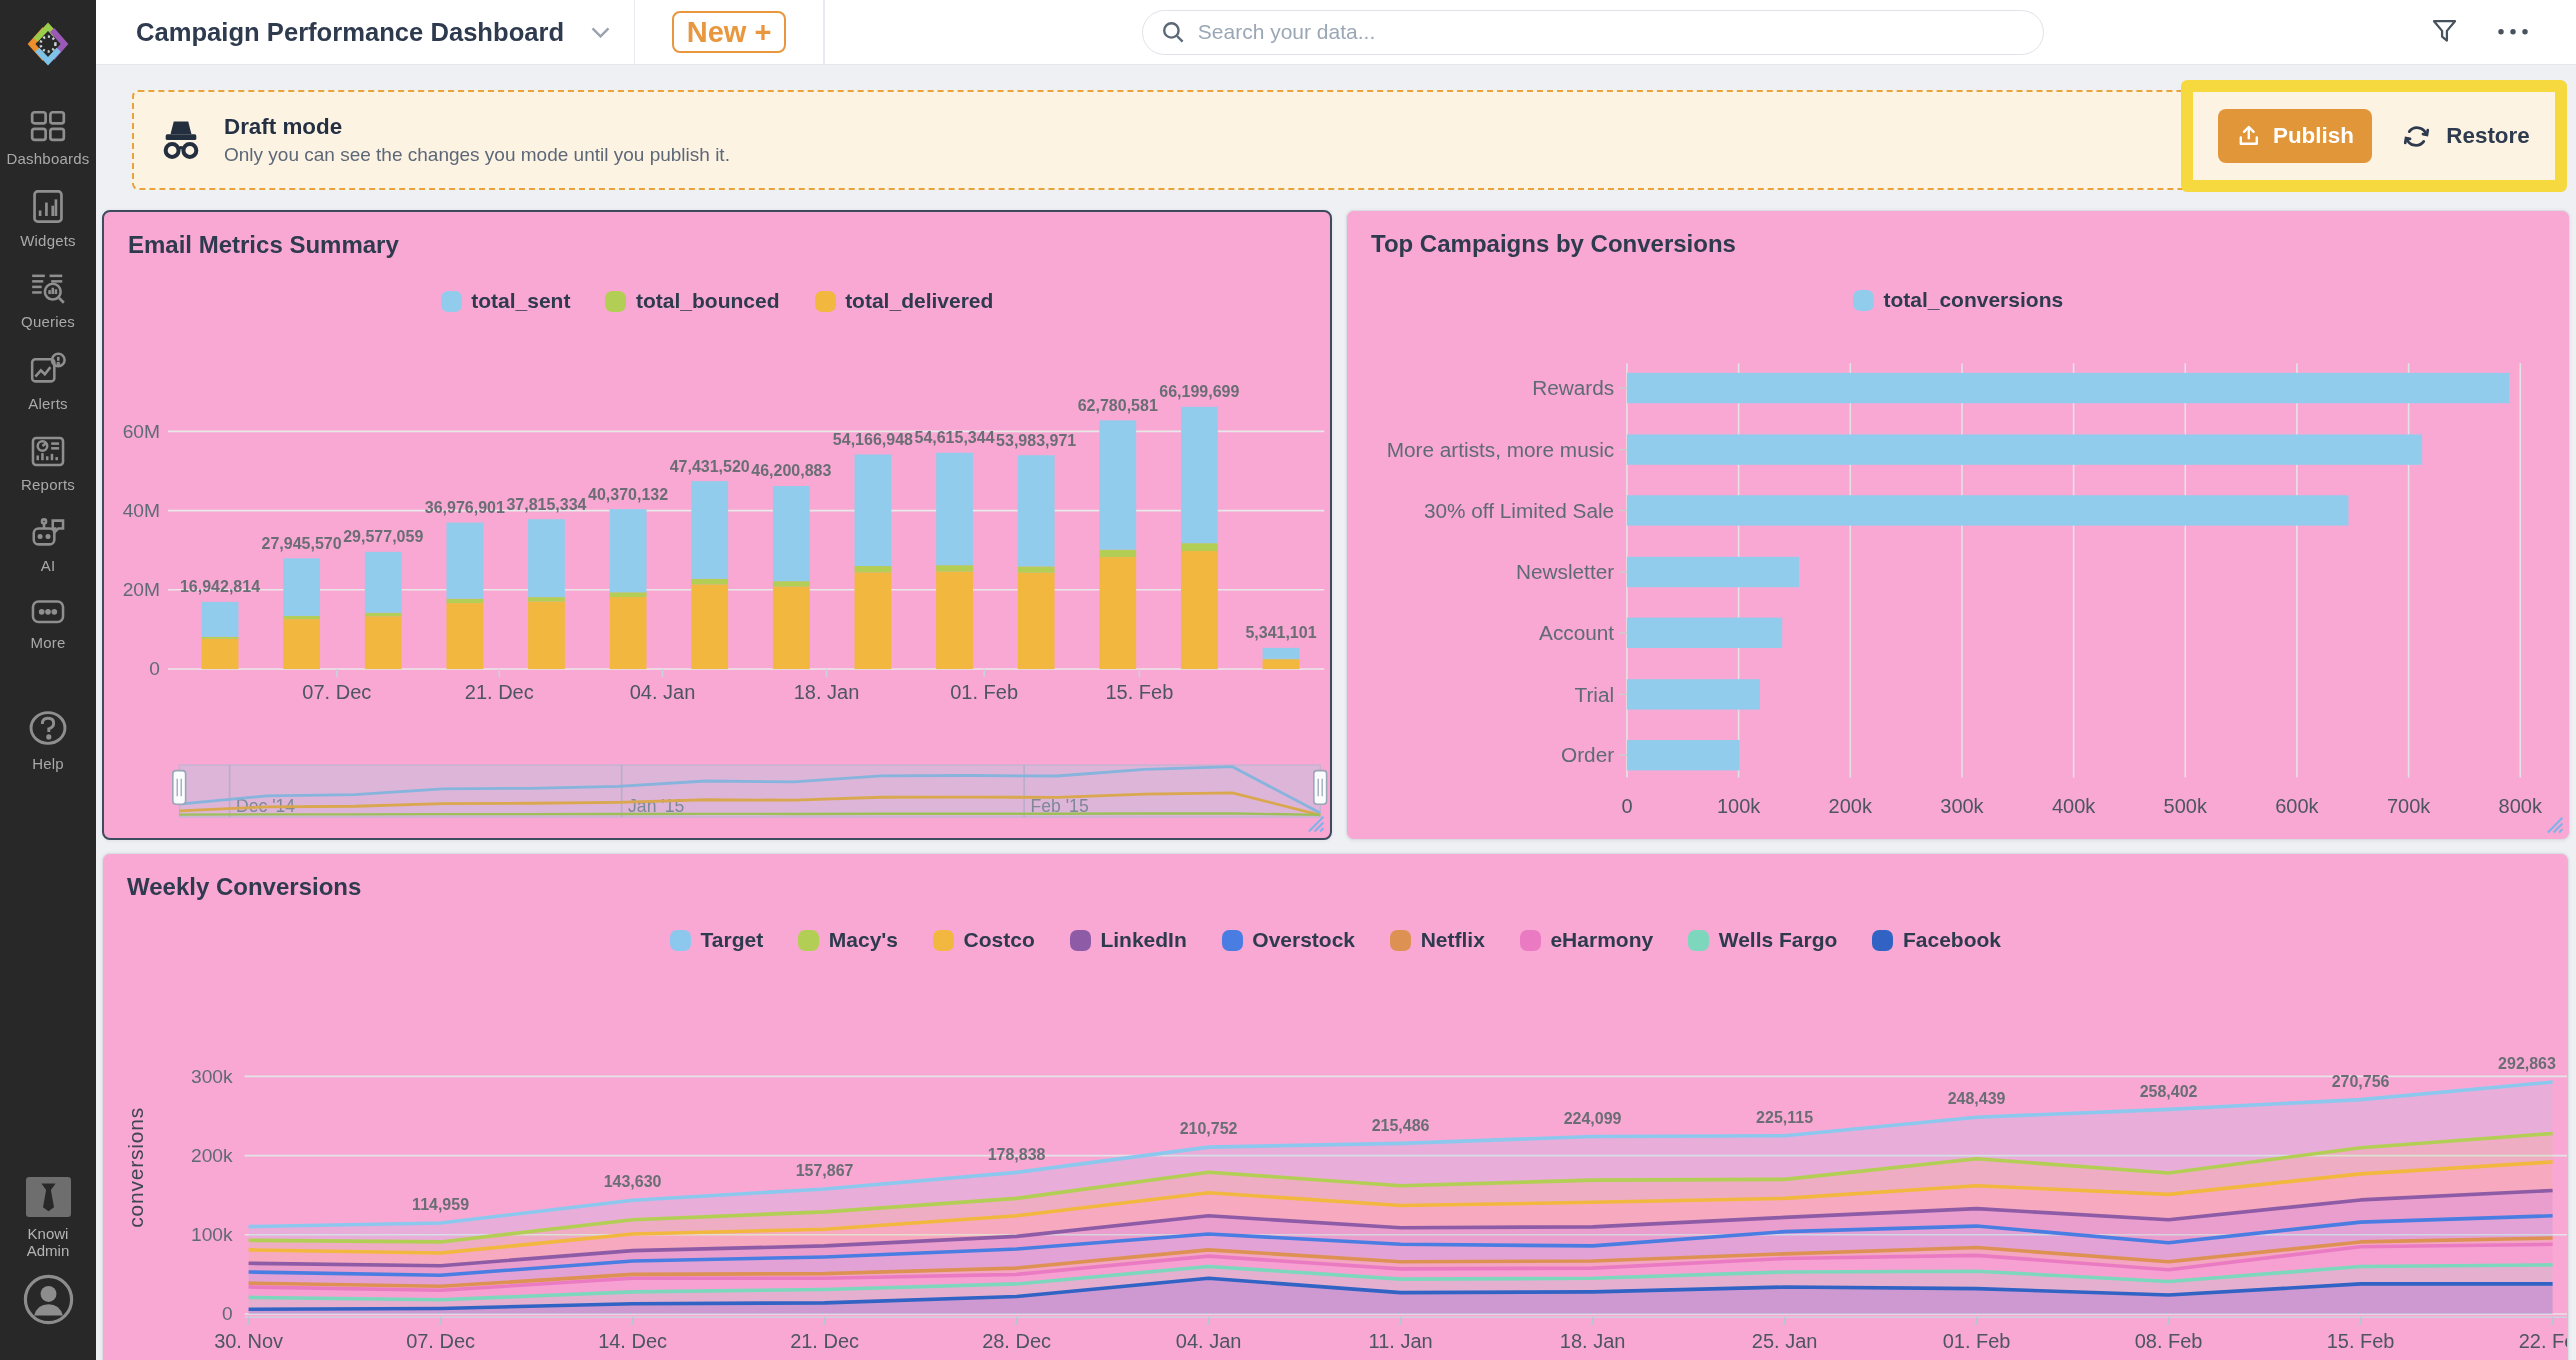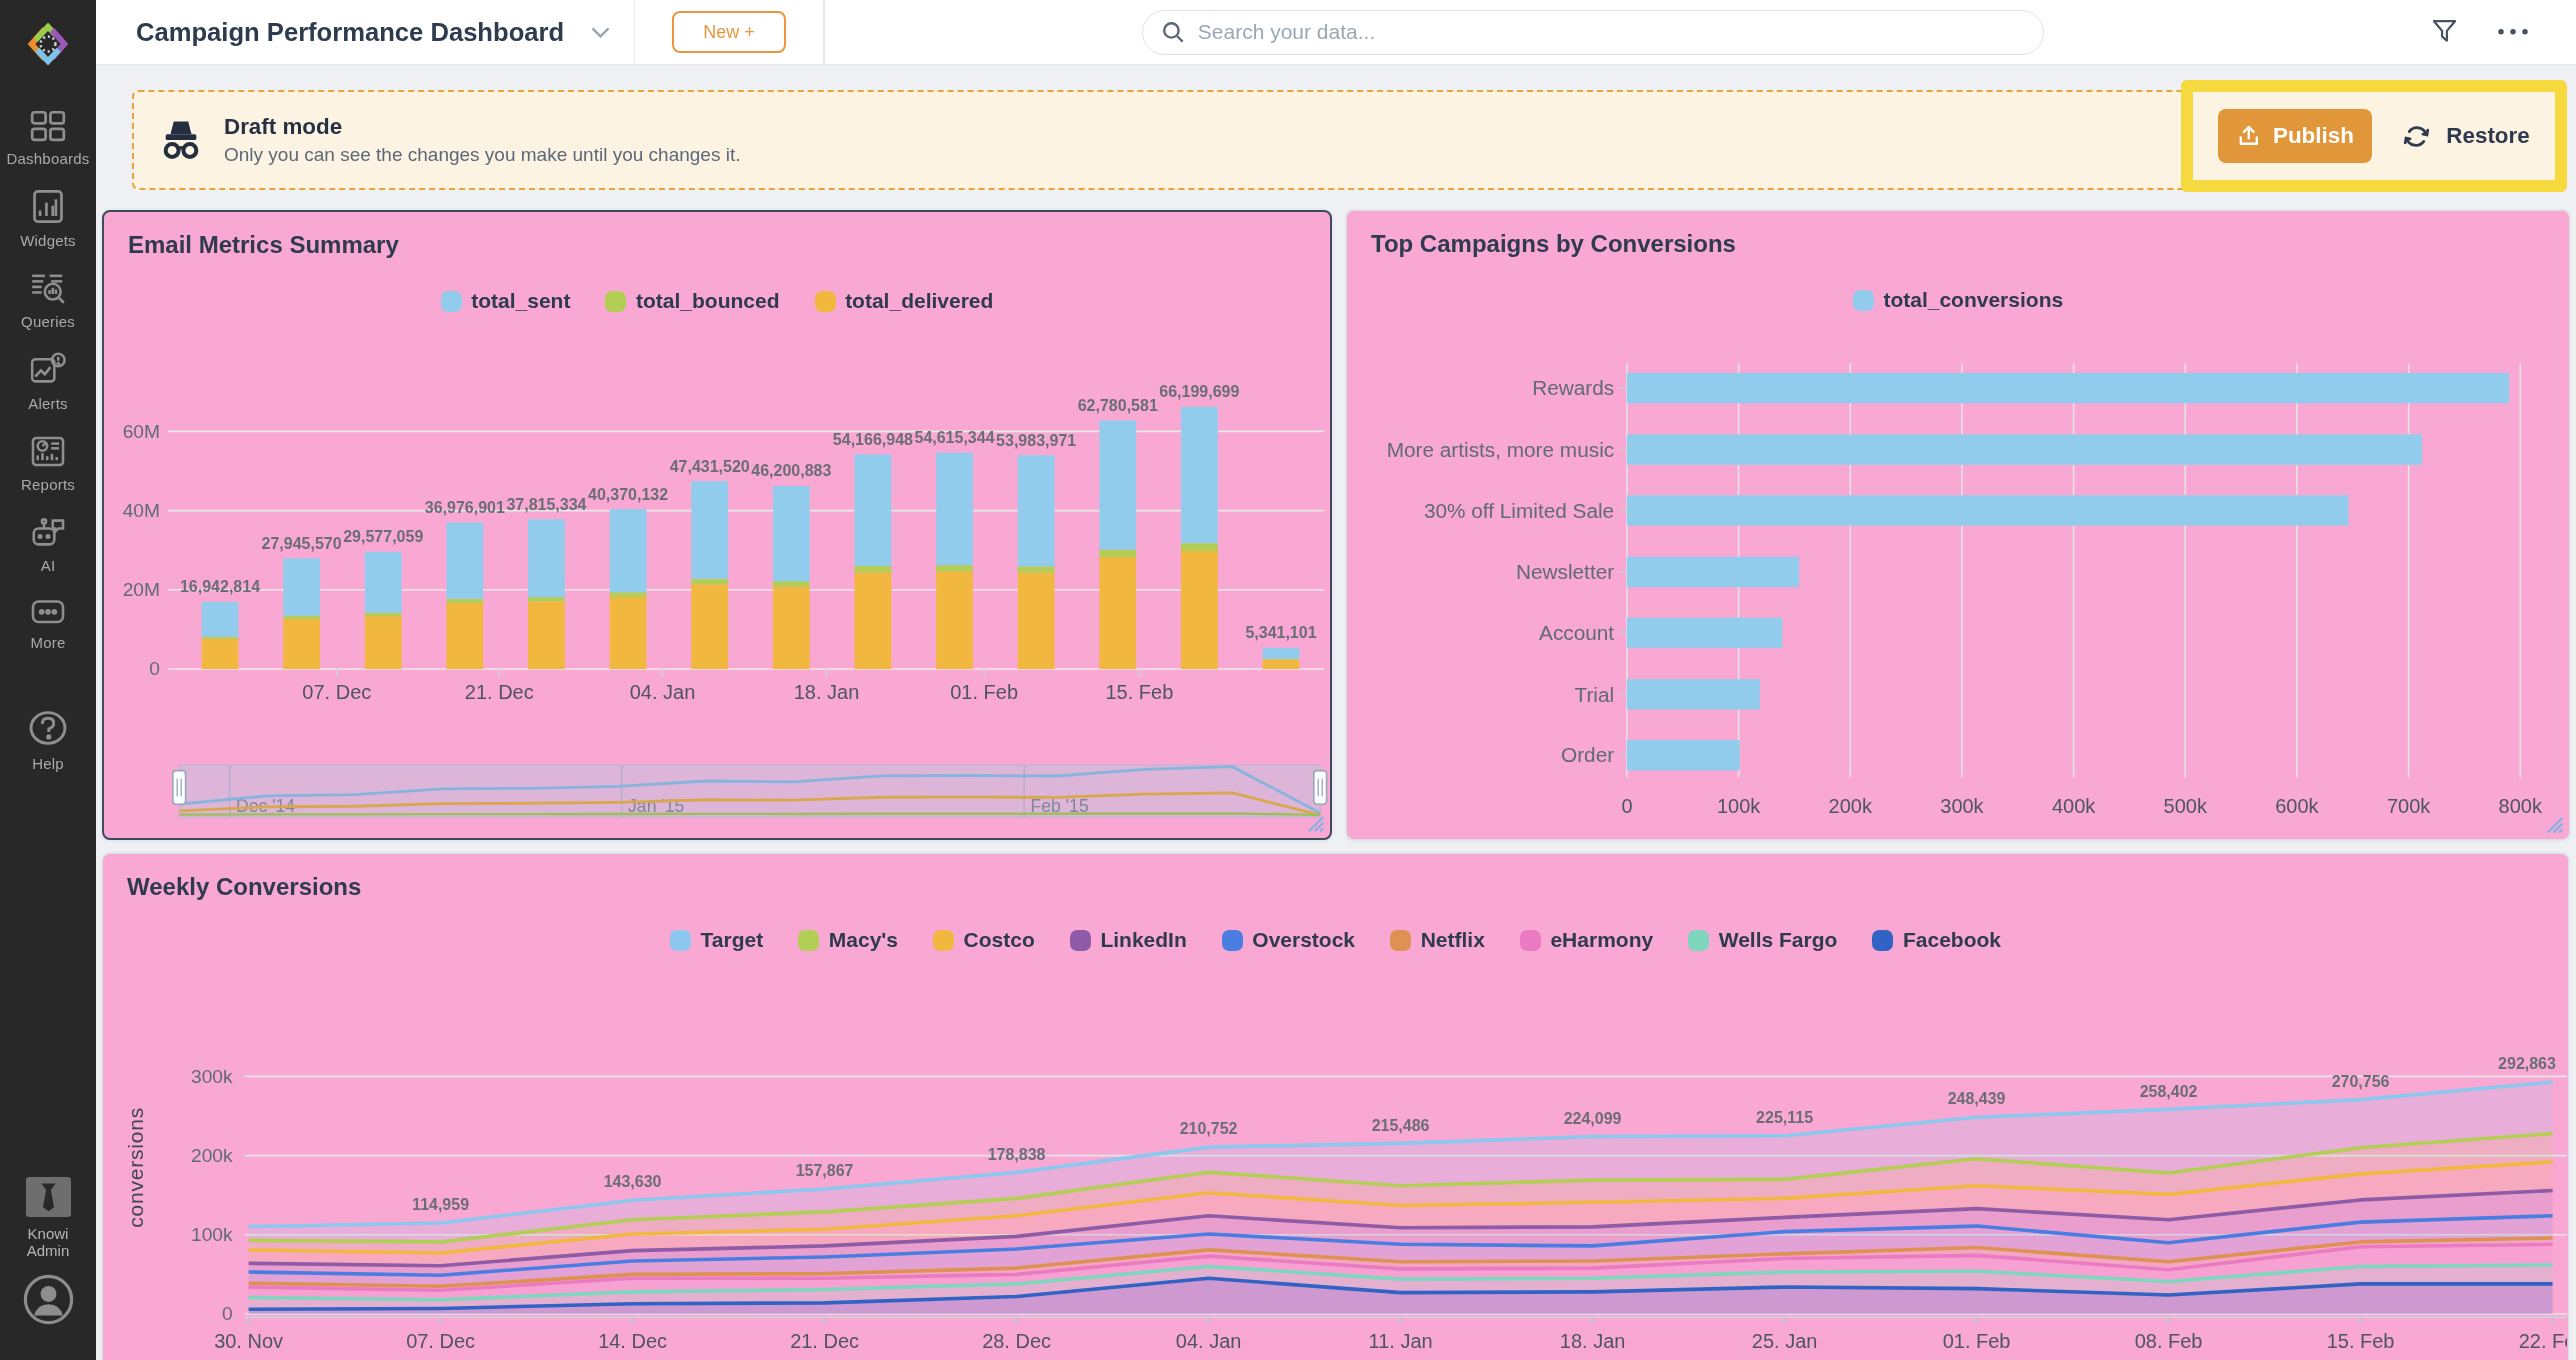--- a/index.html
+++ b/index.html
@@ -15,21 +15,21 @@
   .nav-item .lab{font-size:15px;color:#a9a9a9;letter-spacing:0.2px;}
   .side-spacer{flex:1;}
   .account{display:flex;flex-direction:column;align-items:center;margin-bottom:14.4px;}
   .tie-box{width:45px;height:40px;background:#6e6e6e;border-radius:3.2px;display:flex;align-items:center;justify-content:center;}
   .account .lab{font-size:15px;color:#b5b5b5;text-align:center;line-height:1.15;margin-top:8px;width:69px;}
   .avatar-wrap{margin-bottom:32px;}
   
   .topbar{position:absolute;left:96px;top:0;width:2480px;height:64px;background:#ffffff;border-bottom:1.6px solid #e4e7eb;display:flex;align-items:center;z-index:4;}
   .tb-title{font-size:25.6px;font-weight:700;color:#2e3a4e;margin-left:40px;cursor:pointer;display:flex;align-items:center;gap:26px;}
   .tb-divider{width:1.6px;height:64px;background:#e7eaee;margin-left:22.4px;}
-  .new-btn{margin-left:37px;width:114px;height:42px;border:2.4px solid #e8973f;border-radius:8px;color:#e8973f;font-size:18px;font-weight:400;display:flex;align-items:center;justify-content:center;background:#fff;cursor:pointer;}
+  .new-btn{margin-left:37px;width:114px;height:42px;border:2.4px solid #e8973f;border-radius:8px;color:#e8973f;font-size:29px;font-weight:700;display:flex;align-items:center;justify-content:center;background:#fff;cursor:pointer;}
   .search-pill{position:absolute;left:1046px;top:9.6px;width:902px;height:45px;border:1.6px solid #dfe3e8;border-radius:24px;display:flex;align-items:center;padding-left:17.6px;box-sizing:border-box;background:#fff;}
   .search-pill input{border:none;outline:none;font-size:21px;color:#4a5562;margin-left:11.2px;width:720px;font-family:"Liberation Sans",sans-serif;background:transparent;}
   .search-pill input::placeholder{color:#9aa7b5;}
   .tb-icons{position:absolute;right:46px;top:0;height:64px;display:flex;align-items:center;gap:37px;}
   
   .banner{position:absolute;left:132px;top:90px;width:2432px;height:100px;background:#fdf3e3;border:2.4px dashed #e7a33c;border-radius:6.4px;box-sizing:border-box;display:flex;align-items:center;}
   .banner-icon{margin-left:22.4px;}
   .banner-text{margin-left:17.6px;}
   .banner-title{font-size:22.4px;font-weight:700;color:#253143;}
   .banner-sub{font-size:19px;color:#5c6878;margin-top:4.8px;}
@@ -222,21 +222,21 @@
 <div class="banner">
   <svg class="banner-icon" width="50" height="50" viewBox="0 0 62 62">
     <path d="M22 8 h18 l4 16 h-26 z" fill="#232f3e"></path>
     <rect x="12" y="24" width="38" height="7" rx="2" fill="#232f3e"></rect>
     <circle cx="20" cy="44" r="8" fill="none" stroke="#232f3e" stroke-width="5"></circle>
     <circle cx="42" cy="44" r="8" fill="none" stroke="#232f3e" stroke-width="5"></circle>
     <path d="M28 42 q3-3 6 0" fill="none" stroke="#232f3e" stroke-width="4"></path>
   </svg>
   <div class="banner-text">
     <div class="banner-title">Draft mode</div>
-    <div class="banner-sub">Only you can see the changes you make until you changes it.</div>
+    <div class="banner-sub">Only you can see the changes you mode until you publish it.</div>
   </div>
 </div>
 
 <div class="hl-box"></div>
 
 <button class="publish-btn" style="border:none;">
   <svg width="25.6" height="25.6" viewBox="0 0 32 32" fill="none" stroke="#ffffff" stroke-width="3" stroke-linecap="round" stroke-linejoin="round">
     <line x1="16" y1="6" x2="16" y2="19"></line>
       <polyline points="10,11 16,5 22,11"></polyline>
     <path d="M6 18 v8 h20 v-8"></path>

